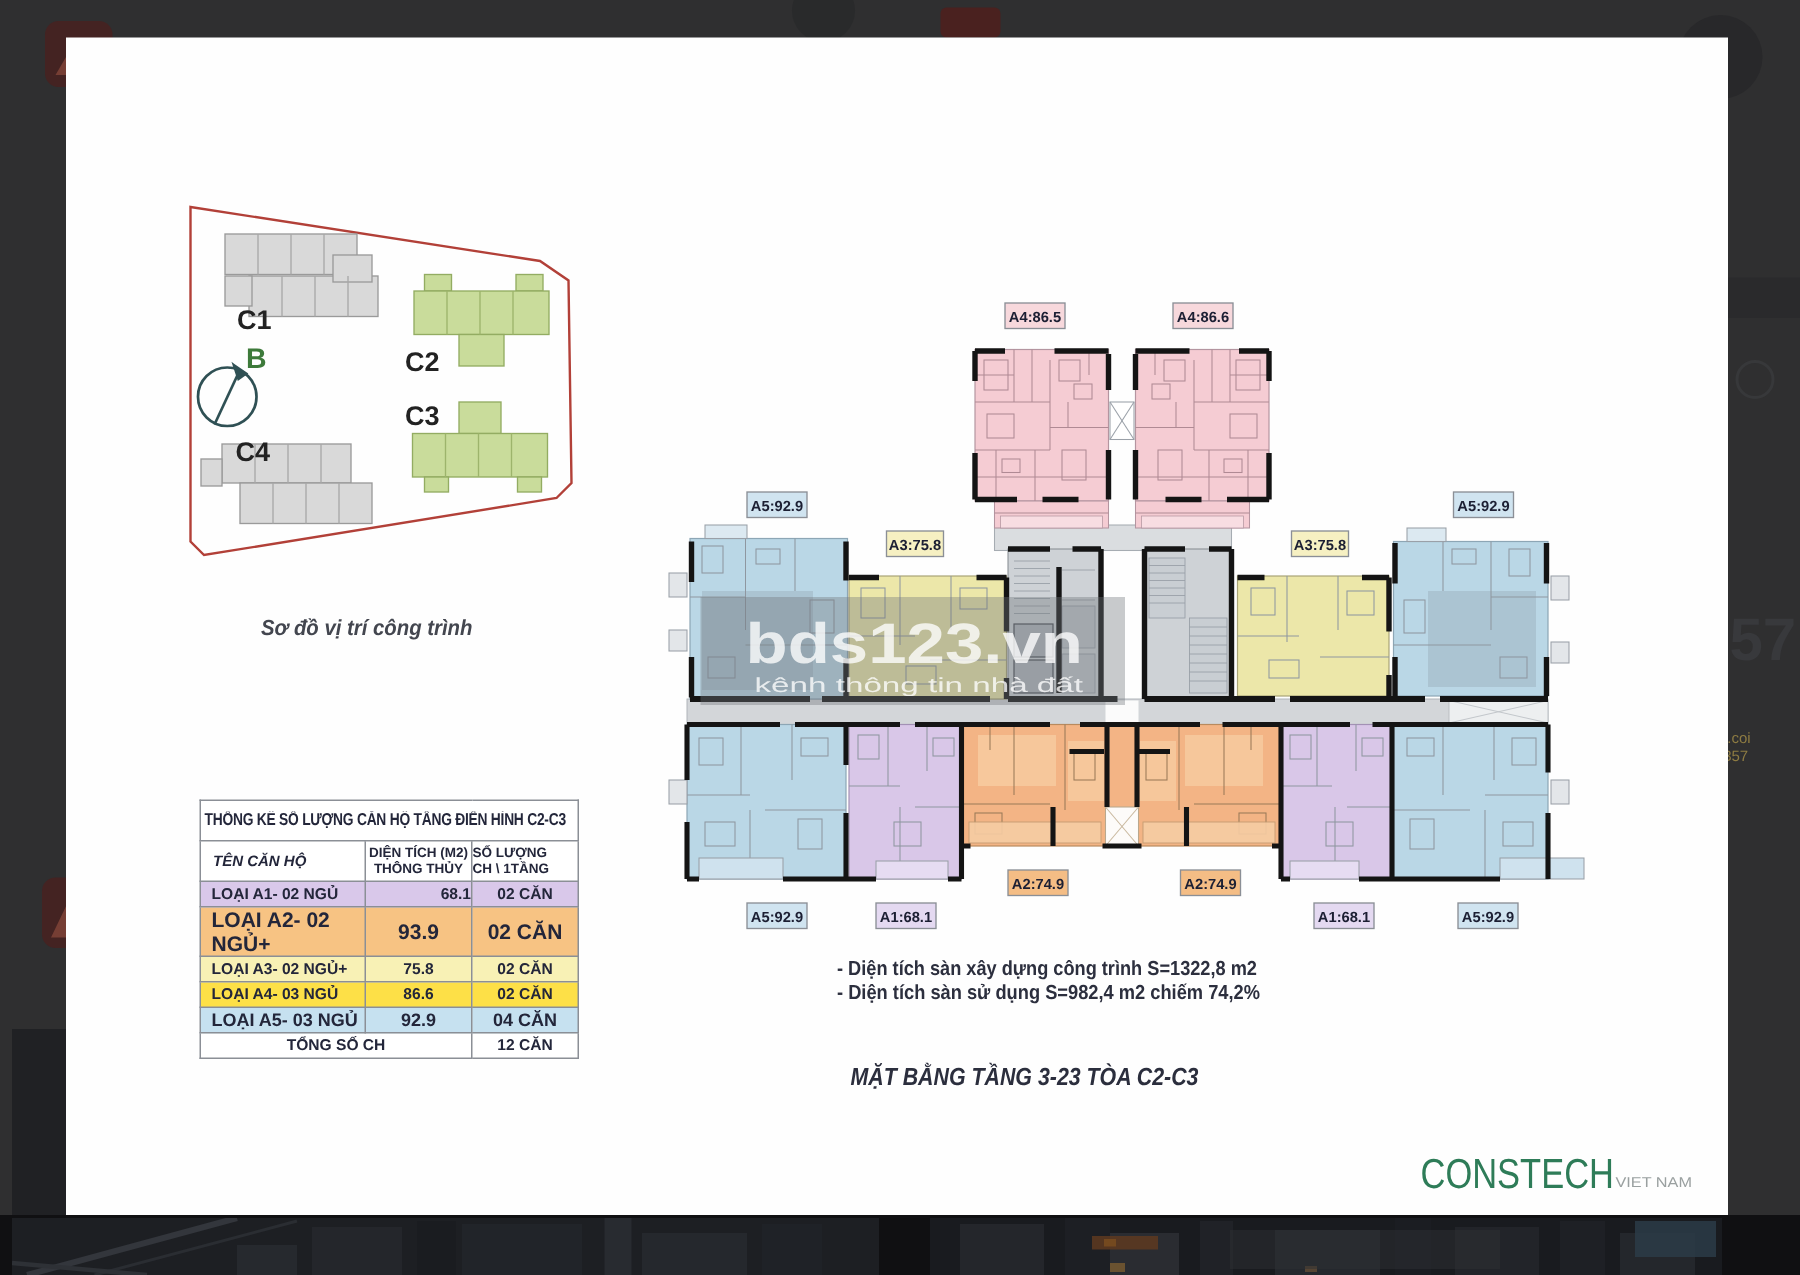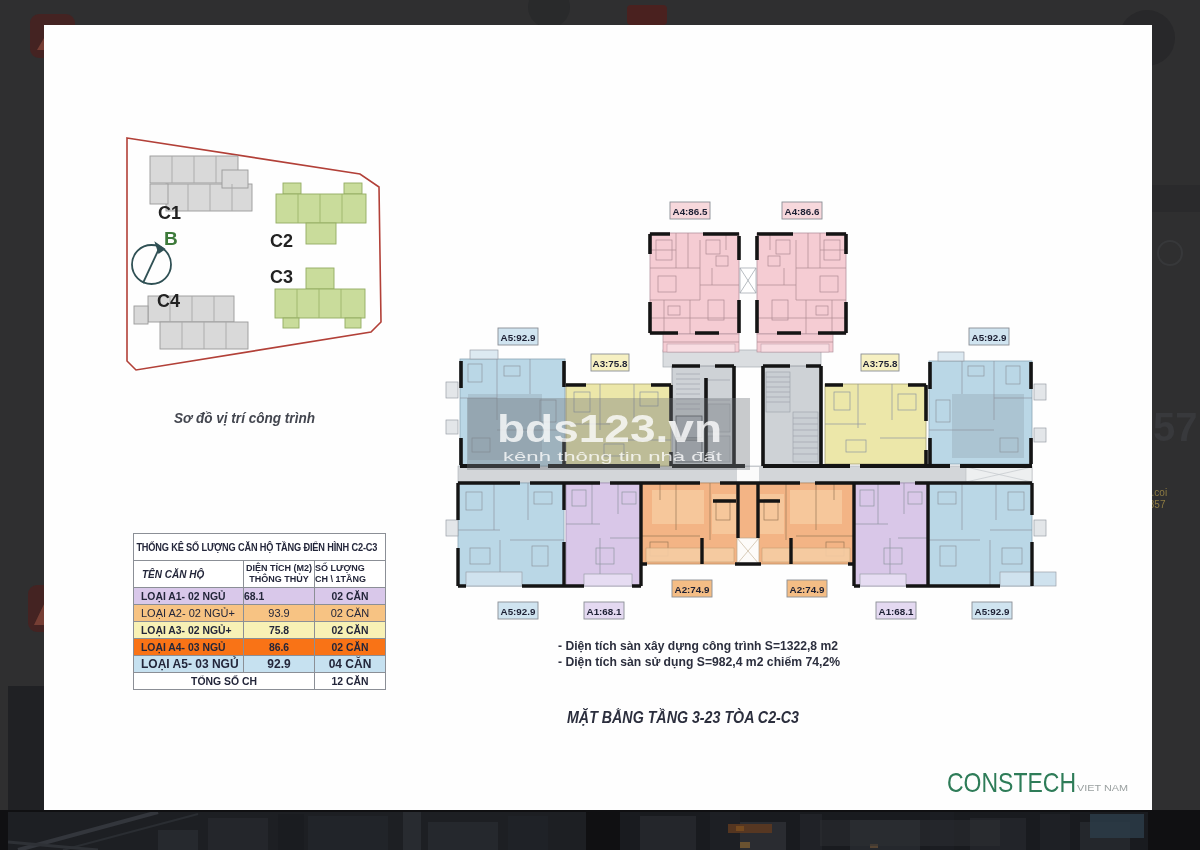--- a/index.html
+++ b/index.html
@@ -163,37 +163,37 @@
         </tr>
 
 <tr style="background:#fff;font-weight:bold;">
 <td style="border:1.2px solid #8b8f96;height:26px;font-size:10px;padding:0 0 0 8px;font-style:italic;">TÊN CĂN HỘ</td>
 <td style="border:1.2px solid #8b8f96;font-size:9px;text-align:center;padding:0;line-height:11px;">DIỆN TÍCH (M2)<br>THÔNG THỦY</td>
 <td style="border:1.2px solid #8b8f96;font-size:9px;text-align:left;padding:0;line-height:11px;">SỐ LƯỢNG<br>CH \ 1TẦNG</td>
 </tr>
 
 <tr style="background:#d9c8ea;font-weight:bold;font-size:10.4px;">
 <td style="border:1.2px solid #8b8f96;height:16px;padding:0 0 0 7px;">LOẠI A1- 02 NGỦ</td>
-<td style="border:1.2px solid #8b8f96;text-align:left;padding:0;">68.1</td>
+<td style="border:1.2px solid #8b8f96;text-align:right;padding:0;">68.1</td>
 <td style="border:1.2px solid #8b8f96;text-align:center;padding:0;">02 CĂN</td>
 </tr>
 
-<tr style="background:#f7c383;font-weight:normal;font-size:11px;">
+<tr style="background:#f7c383;font-weight:bold;font-size:14px;">
 <td style="border:1.2px solid #8b8f96;height:16px;padding:0 0 0 7px;">LOẠI A2- 02 NGỦ+</td>
 <td style="border:1.2px solid #8b8f96;text-align:center;padding:0;">93.9</td>
 <td style="border:1.2px solid #8b8f96;text-align:center;padding:0;">02 CĂN</td>
 </tr>
 
 <tr style="background:#f8f1b5;font-weight:bold;font-size:10.4px;">
 <td style="border:1.2px solid #8b8f96;height:16px;padding:0 0 0 7px;">LOẠI A3- 02 NGỦ+</td>
 <td style="border:1.2px solid #8b8f96;text-align:center;padding:0;">75.8</td>
 <td style="border:1.2px solid #8b8f96;text-align:center;padding:0;">02 CĂN</td>
 </tr>
 
-<tr style="background:#f97316;font-weight:bold;font-size:10.4px;">
+<tr style="background:#fde047;font-weight:bold;font-size:10.4px;">
 <td style="border:1.2px solid #8b8f96;height:16px;padding:0 0 0 7px;">LOẠI A4- 03 NGỦ</td>
 <td style="border:1.2px solid #8b8f96;text-align:center;padding:0;">86.6</td>
 <td style="border:1.2px solid #8b8f96;text-align:center;padding:0;">02 CĂN</td>
 </tr>
 
 <tr style="background:#c6e1f0;font-weight:bold;font-size:12px;">
 <td style="border:1.2px solid #8b8f96;height:16px;padding:0 0 0 7px;">LOẠI A5- 03 NGỦ</td>
 <td style="border:1.2px solid #8b8f96;text-align:center;padding:0;">92.9</td>
 <td style="border:1.2px solid #8b8f96;text-align:center;padding:0;">04 CĂN</td>
 </tr>

